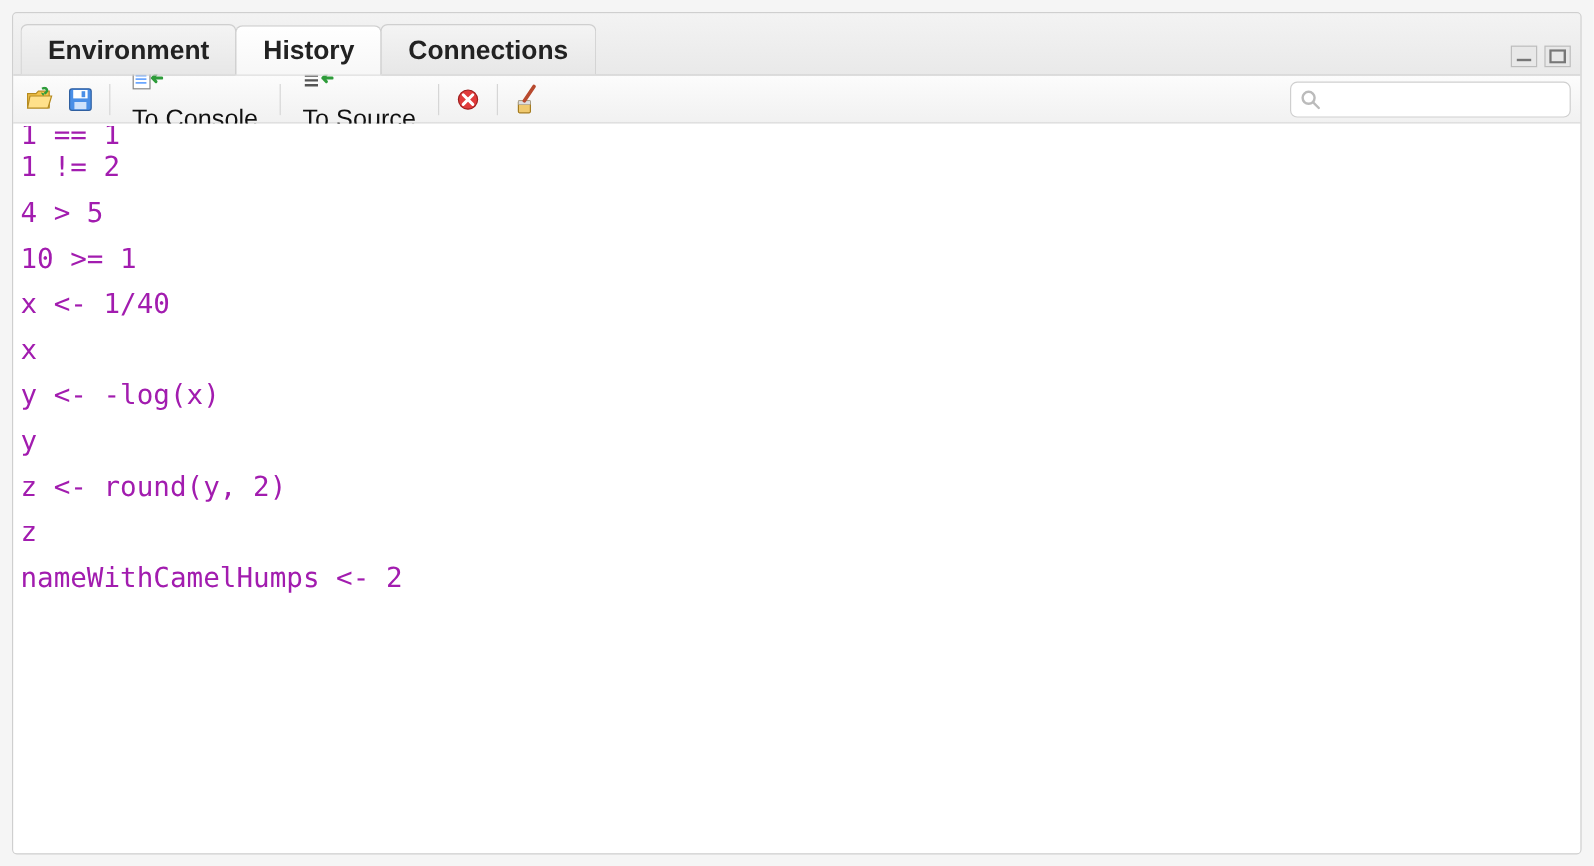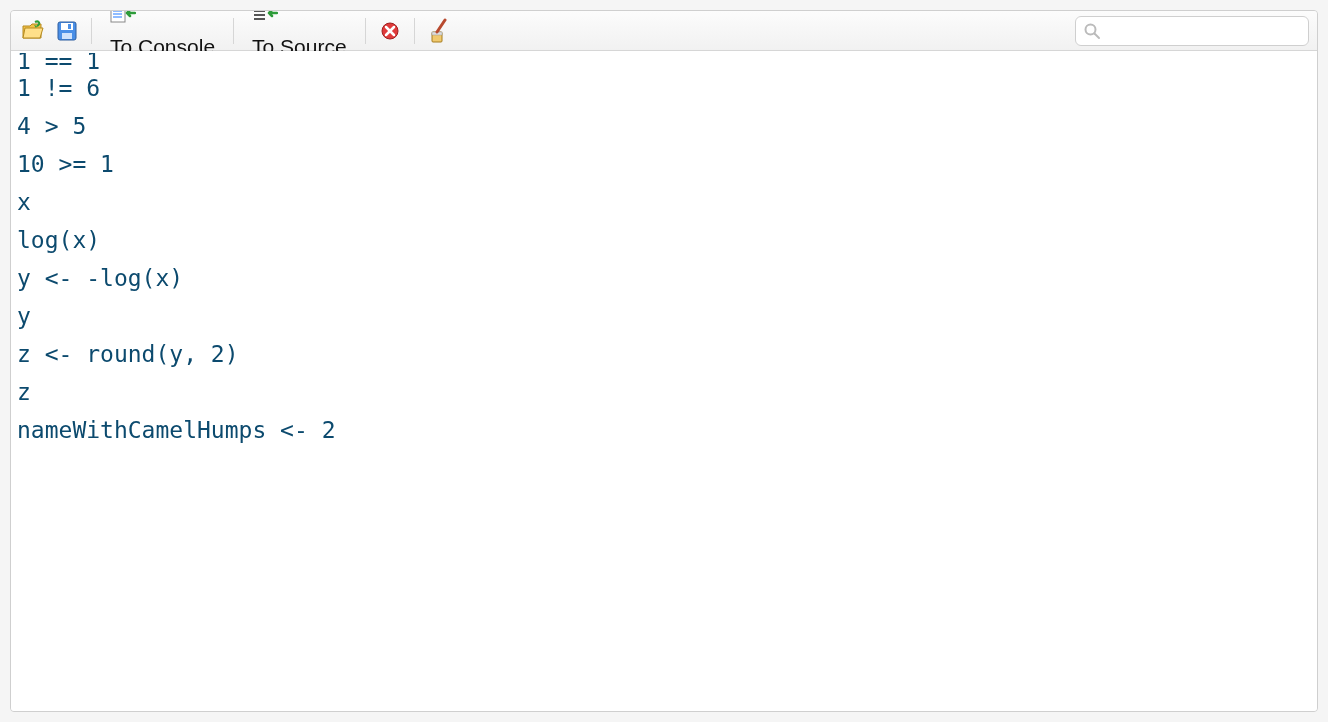--- a/index.html
+++ b/index.html
@@ -147,38 +147,63 @@
     flex: 1;
     background: #fff;
     overflow: auto;
     padding: 2px 4px 6px 4px;
   }
   .history-line {
     font-family: "Menlo", "Consolas", "DejaVu Sans Mono", monospace;
     font-size: 23px;
     line-height: 38px;
     white-space: pre;
-    color: #0c4a6e;
+    color: #a21caf;
     cursor: default;
     padding: 0 2px;
   }
   .history-line.clipped {
     line-height: 16px;
     overflow: hidden;
     height: 16px;
     display: flex;
     align-items: flex-end;
     font-size: 23px;
   }
 </style>
 </head>
 <body>
 
 <div class="panel">
 
+  <div class="tabs-row">
+    <div class="tabs">
+      <div class="tab">
+        <span>Environment</span>
+      </div>
+      <div class="tab active">
+        <span>History</span>
+      </div>
+      <div class="tab">
+        <span>Connections</span>
+      </div>
+    </div>
+    <div class="window-controls">
+      <div class="win-btn" title="Minimize">
+        <svg width="14" height="10" viewBox="0 0 14 10">
+          <rect x="1" y="7" width="12" height="2" fill="#777"></rect>
+        </svg>
+      </div>
+      <div class="win-btn" title="Maximize">
+        <svg width="14" height="12" viewBox="0 0 14 12">
+          <rect x="1" y="1" width="12" height="10" fill="none" stroke="#777" stroke-width="2"></rect>
+        </svg>
+      </div>
+    </div>
+  </div>
 
   <div class="toolbar">
     <div class="tb-icon" title="Load history">
       <svg width="24" height="22" viewBox="0 0 24 22">
         <path d="M2 6 L9 6 L11 4 L20 4 L20 18 L2 18 Z" fill="#f3c24a" stroke="#b58a1f" stroke-width="1"></path>
         <path d="M4 8 L22 8 L19 18 L2 18 Z" fill="#ffe08a" stroke="#b58a1f" stroke-width="1"></path>
         <path d="M14 2 C18 0 20 4 16 6" fill="none" stroke="#2e9c3a" stroke-width="2"></path>
         <path d="M16 6 L13 5 L15 8 Z" fill="#2e9c3a"></path>
       </svg>
     </div>
@@ -246,25 +271,25 @@
       <svg width="18" height="18" viewBox="0 0 18 18">
         <circle cx="7.5" cy="7.5" r="5" fill="none" stroke="#bbb" stroke-width="2"></circle>
         <line x1="11.5" y1="11.5" x2="16" y2="16" stroke="#bbb" stroke-width="2" stroke-linecap="round"></line>
       </svg>
       <input class="search" type="text" placeholder="" style="">
     </div>
   </div>
 
   <div class="history-content">
     <div class="history-line clipped">1 == 1</div>
-    <div class="history-line">1 != 6</div>
+    <div class="history-line">1 != 2</div>
     <div class="history-line">4 &gt; 5</div>
     <div class="history-line">10 &gt;= 1</div>
+    <div class="history-line">x &lt;- 1/40</div>
     <div class="history-line">x</div>
-    <div class="history-line">log(x)</div>
     <div class="history-line">y &lt;- -log(x)</div>
     <div class="history-line">y</div>
     <div class="history-line">z &lt;- round(y, 2)</div>
     <div class="history-line">z</div>
     <div class="history-line">nameWithCamelHumps &lt;- 2</div>
   </div>
 
 </div>
 
 </body></html>

